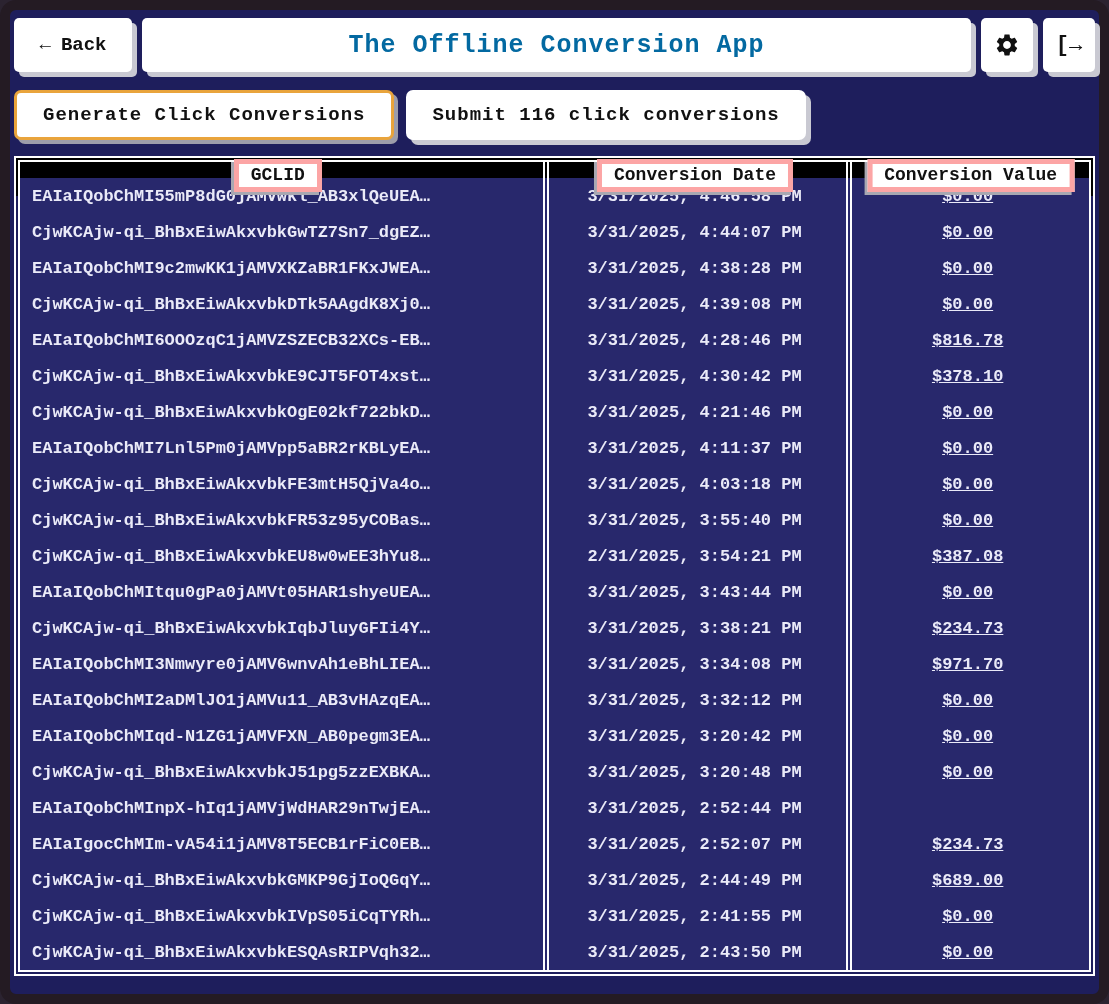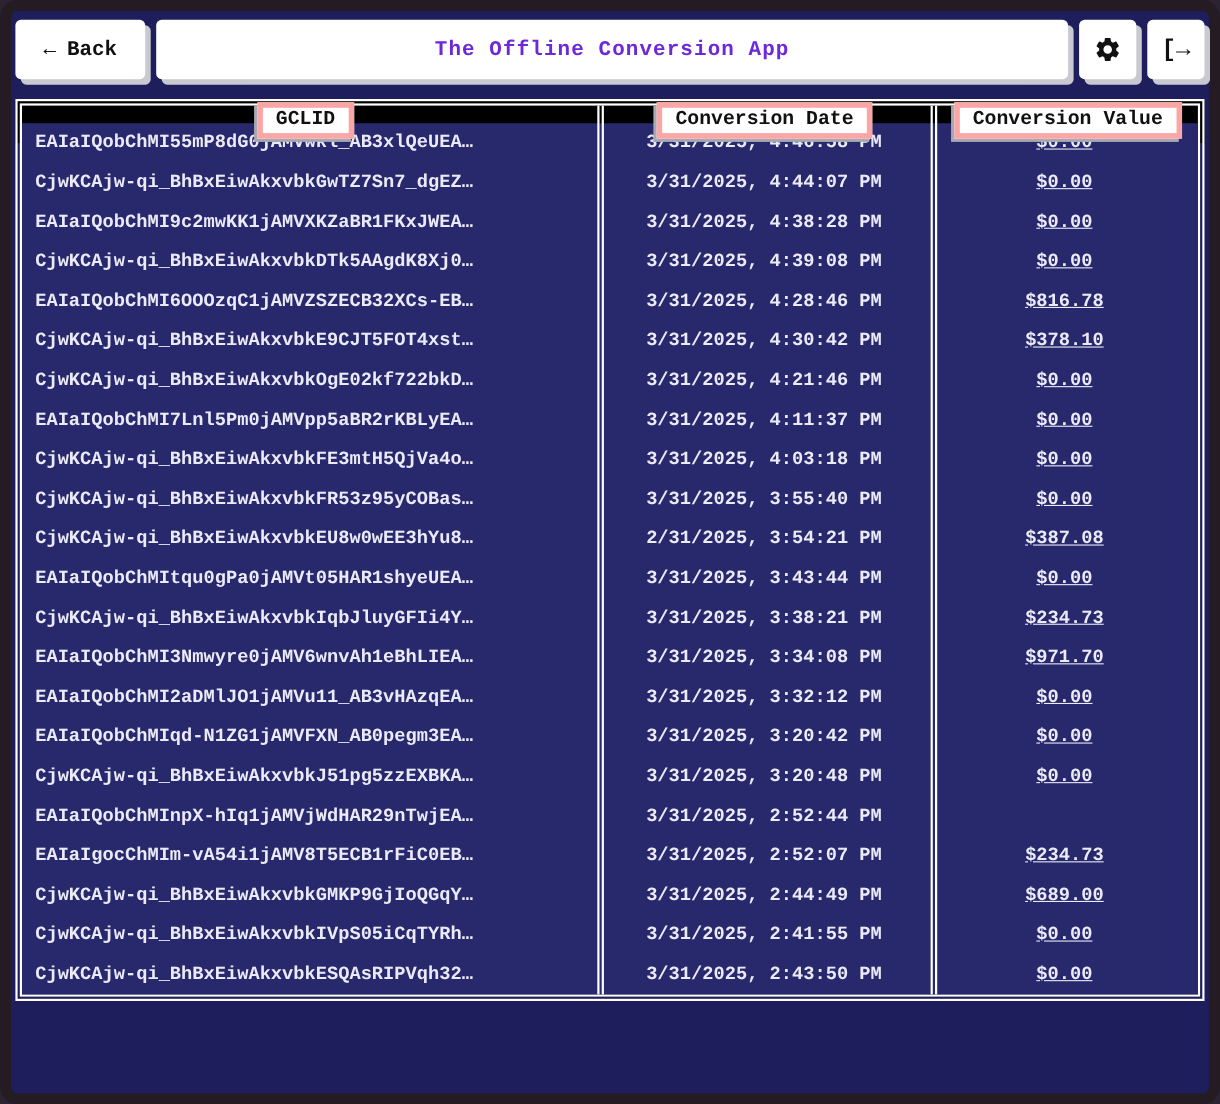--- a/index.html
+++ b/index.html
@@ -33,21 +33,21 @@
     cursor: pointer;
     white-space: nowrap;
   }
   .back-btn { width: 118px; gap: 10px; }
   .titlebar {
     flex: 1;
     background: #ffffff;
     border-radius: 5px;
     box-shadow: 5px 5px 0 #c9c9d2;
     display: flex; align-items: center; justify-content: center;
-    font-size: 19px; color: #6d28d9;
+    font-size: 25px; color: #0369a1;
     letter-spacing: 1px;
   }
   .icon-btn { width: 52px; font-size: 22px; }
   .gear-svg { width: 26px; height: 26px; display: block; }
 
   
   .actions { display: flex; gap: 12px; height: 50px; margin-bottom: 16px; padding-left: 0px; }
   .action-btn {
     background: #ffffff;
     color: #111;
@@ -130,20 +130,24 @@
         <svg class="gear-svg" viewBox="0 0 24 24" fill="#111">
           <path d="M19.14 12.94c.04-.3.06-.61.06-.94 0-.32-.02-.64-.07-.94l2.03-1.58c.18-.14.23-.41.12-.61l-1.92-3.32c-.12-.22-.37-.29-.59-.22l-2.39.96c-.5-.38-1.03-.7-1.62-.94l-.36-2.54c-.04-.24-.24-.41-.48-.41h-3.84c-.24 0-.43.17-.47.41l-.36 2.54c-.59.24-1.13.57-1.62.94l-2.39-.96c-.22-.08-.47 0-.59.22L2.74 8.87c-.12.21-.08.47.12.61l2.03 1.58c-.05.3-.09.63-.09.94s.02.64.07.94l-2.03 1.58c-.18.14-.23.41-.12.61l1.92 3.32c.12.22.37.29.59.22l2.39-.96c.5.38 1.03.7 1.62.94l.36 2.54c.05.24.24.41.48.41h3.84c.24 0 .44-.17.47-.41l.36-2.54c.59-.24 1.13-.56 1.62-.94l2.39.96c.22.08.47 0 .59-.22l1.92-3.32c.12-.22.07-.47-.12-.61l-2.01-1.58zM12 15.6c-1.98 0-3.6-1.62-3.6-3.6s1.62-3.6 3.6-3.6 3.6 1.62 3.6 3.6-1.62 3.6-3.6 3.6z"></path>
         </svg>
       </span>
     </button>
     <button class="btn icon-btn">
       <span>[→</span>
     </button>
   </div>
 
+  <div class="actions">
+    <button class="action-btn active">Generate Click Conversions</button>
+    <button class="action-btn">Submit 116 click conversions</button>
+  </div>
 
   <div class="table-area">
     <div class="header-band"></div>
     <div class="col-label label-gclid">GCLID</div>
     <div class="col-label label-date">Conversion Date</div>
     <div class="col-label label-value">Conversion Value</div>
     <div class="table-frame">
       <div class="sep sep-1"></div>
       <div class="sep sep-2"></div>
       <div class="header-spacer"></div>

